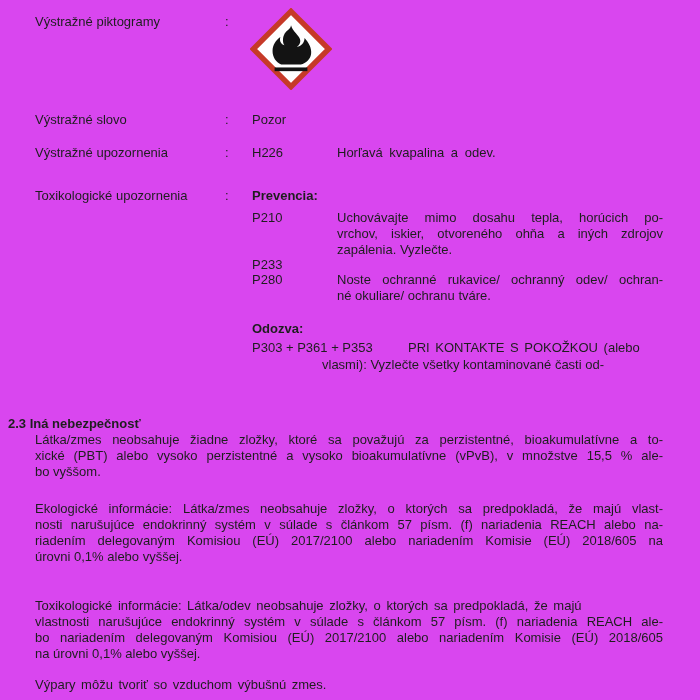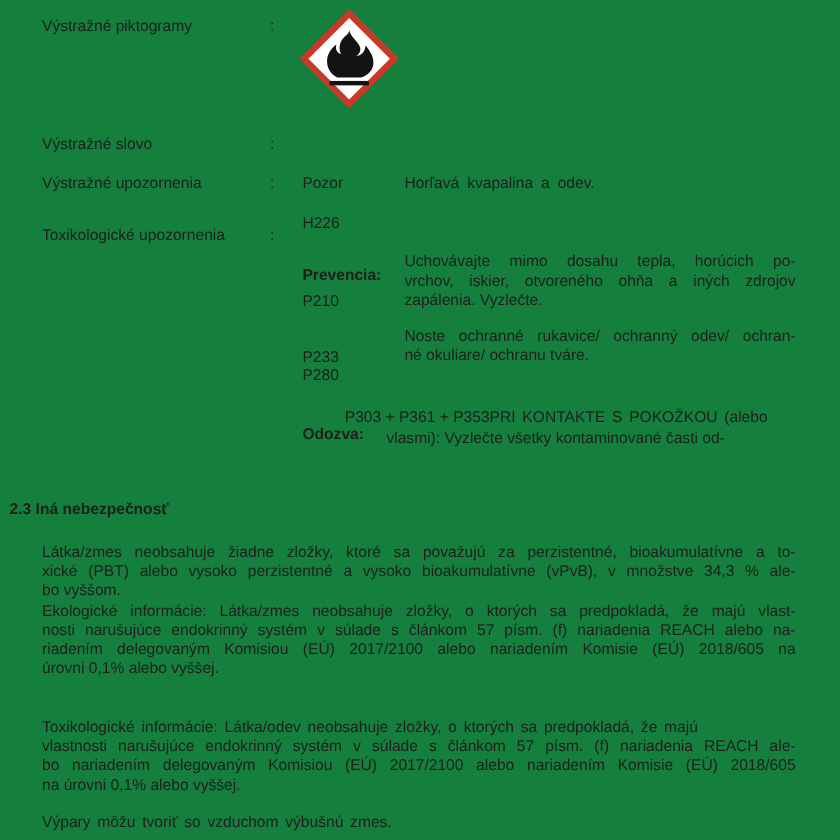--- a/index.html
+++ b/index.html
@@ -1,40 +1,40 @@
 <!DOCTYPE html>
 <html><head>
 <meta charset="utf-8">
 <style>
   html, body { margin: 0; padding: 0; background: #ffffff; }
   .page {
     position: relative;
     width: 700px;
     height: 700px;
-    background: #15803d;
+    background: #d946ef;
     font-family: "Liberation Sans", "DejaVu Sans", sans-serif;
     font-size: 13px;
     line-height: 16px;
     color: #1e1e1e;
     overflow: hidden;
   }
   .abs { position: absolute; }
   .b { font-weight: bold; }
   .label { left: 35px; }
   .colon { left: 225px; }
-  .val   { left: 252px; margin-top: 33px; }
+  .val   { left: 252px; }
   .stmt  { left: 337px; width: 326px; }
   .para  { left: 35px; width: 628px; }
   .jl { text-align: justify; text-align-last: justify; }
   .ws3 { word-spacing: 3px; }
   .ws2 { word-spacing: 2px; }
   .picto { left: 250px; top: 8px; width: 82px; height: 82px; }
   .picto svg { width: 100%; height: 100%; display: block; }
   .p303-first { left: 252px; top: 340px; white-space: nowrap; }
-  .p303-code { display: inline-block; width: 156px; text-align: right; }
+  .p303-code { display: inline-block; width: 156px; }
 </style>
 </head>
 <body>
 
 <div class="page">
 
   <div class="abs label" style="top:14px">Výstražné piktogramy</div>
   <div class="abs colon" style="top:14px">:</div>
 
   <div class="abs picto">
@@ -86,23 +86,23 @@
 
   <div class="abs val b" style="top:321px">Odozva:</div>
 
   <div class="abs p303-first">
     <span class="p303-code">P303 + P361 + P353</span><span class="ws2">PRI KONTAKTE S POKOŽKOU (alebo</span>
   </div>
   <div class="abs" style="left:322px; top:357px">vlasmi): Vyzlečte všetky kontaminované časti od-</div>
 
   <div class="abs b" style="left:8px; top:416px">2.3 Iná nebezpečnosť</div>
 
-  <div class="abs para" style="top:452px">
+  <div class="abs para" style="top:432px">
     <div class="jl">Látka/zmes neobsahuje žiadne zložky, ktoré sa považujú za perzistentné, bioakumulatívne a to-</div>
-    <div class="jl">xické (PBT) alebo vysoko perzistentné a vysoko bioakumulatívne (vPvB), v množstve 34,3 % ale-</div>
+    <div class="jl">xické (PBT) alebo vysoko perzistentné a vysoko bioakumulatívne (vPvB), v množstve 15,5 % ale-</div>
     <div>bo vyššom.</div>
   </div>
 
   <div class="abs para" style="top:501px">
     <div class="jl">Ekologické informácie: Látka/zmes neobsahuje zložky, o ktorých sa predpokladá, že majú vlast-</div>
     <div class="jl">nosti narušujúce endokrinný systém v súlade s článkom 57 písm. (f) nariadenia REACH alebo na-</div>
     <div class="jl">riadením delegovaným Komisiou (EÚ) 2017/2100 alebo nariadením Komisie (EÚ) 2018/605 na</div>
     <div>úrovni 0,1% alebo vyššej.</div>
   </div>
 

